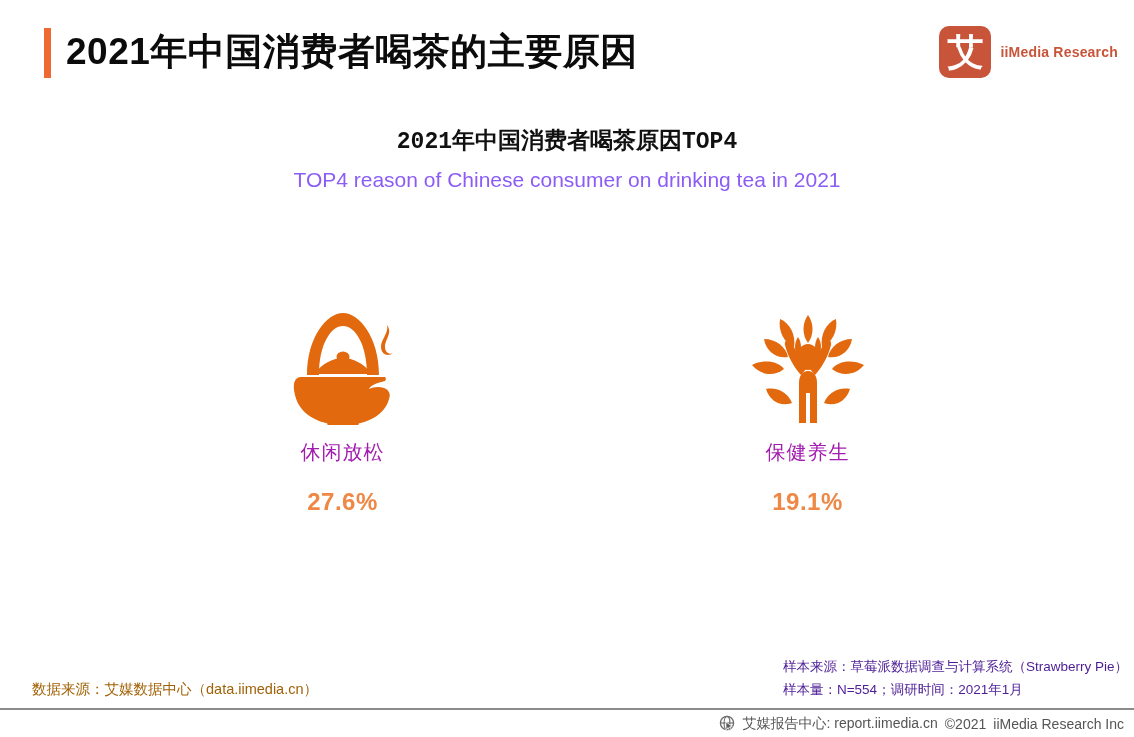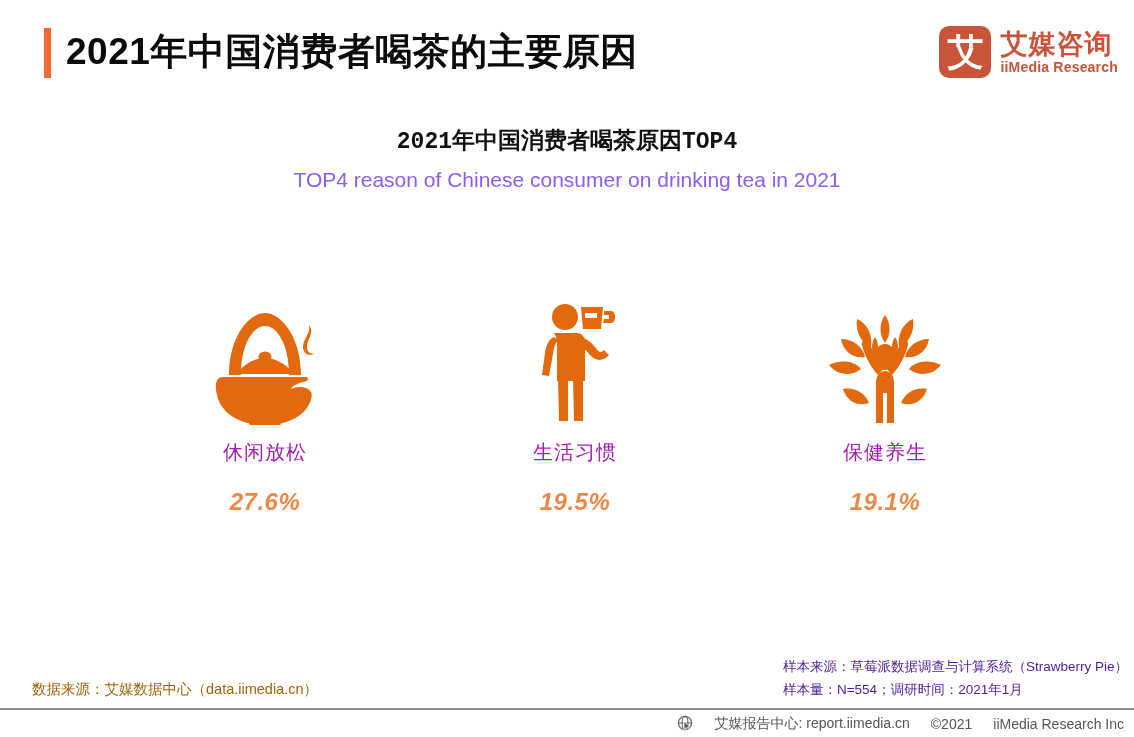--- a/index.html
+++ b/index.html
@@ -45,58 +45,57 @@
   }
 
   
   .items { position:absolute; left:110px; top:285px; width:930px; height:240px; display:flex; }
   .item { flex:1; display:flex; flex-direction:column; align-items:center; }
   .icon-box { height:140px; display:flex; align-items:flex-end; justify-content:center; }
   .item-label {
     margin-top:14px; font-size:20px; color:#a21caf; font-weight:normal; letter-spacing:1px;
   }
   .item-value {
-    margin-top:22px; font-size:24px; font-weight:bold; color:#EE8844; letter-spacing:0.5px;font-style:italic;
+    margin-top:22px; font-size:24px; font-weight:bold; color:#EE8844; letter-spacing:0.5px;
   }
 
   
   .source-left {
     position:absolute; left:32px; top:680px;
     font-size:14.5px; color:#a16207;
   }
   .sample-block {
     position:absolute; right:6px; top:655px; text-align:left;
     font-size:13.5px; color:#4c1d95; line-height:23px;
   }
   .divider {
     position:absolute; left:0; top:708px; width:1134px; height:2px; background:#8b8b8b;
   }
   .bottom-bar {
     position:absolute; left:0; top:710px; width:1134px; height:27px;
     display:flex; align-items:center; justify-content:flex-end;
-    padding-right:10px; gap:21px;
+    padding-right:10px; gap:7px;
     font-size:14px; color:#555;
   }
   .bottom-bar .seg { white-space:nowrap; }
   .globe-icon { display:flex; align-items:center; }
   svg { display:block; }
 </style>
 </head>
 <body>
 
 <div class="page">
 
   <div class="header">
     <div class="title-accent"></div>
     <div class="page-title">2021年中国消费者喝茶的主要原因</div>
 
     <div class="logo">
       <div class="logo-mark">艾</div>
       <div class="logo-text">
-        <div class="logo-cn">艾媒咨询</div>
         <div class="logo-en">iiMedia Research</div>
       </div>
     </div>
   </div>
 
   <div class="subtitle-cn">2021年中国消费者喝茶原因TOP4</div>
   <div class="subtitle-en">TOP4 reason of Chinese consumer on drinking tea in 2021</div>
 
   <div class="items">
 
@@ -119,45 +118,20 @@
 
             <path d="M106 28 C112 36 104 42 104 50 C104 56 109 58 112 56
                      C108 60 100 58 100 50 C100 42 108 36 106 28 Z"></path>
           </g>
         </svg>
       </div>
       <div class="item-label">休闲放松</div>
       <div class="item-value">27.6%</div>
     </div>
 
-    <div class="item">
-      <div class="icon-box">
-        <svg width="100" height="128" viewBox="0 0 100 128" aria-hidden="true">
-          <g fill="#E2690D">
-
-            <circle cx="40" cy="20" r="13"></circle>
-
-            <path d="M28 36 L52 36 C57 36 60 40 60 46 L60 84 L32 84 L32 46 C32 41 30 36 28 36 Z"></path>
-
-            <path d="M29 40 C24 42 21 48 20 56 L17 78 L24 79 L28 57 C29 50 31 45 33 43 Z"></path>
-
-            <path d="M53 40 C60 40 66 45 70 50 C74 56 76 56 79 53 L84 58
-                     C78 65 70 64 65 58 C61 53 57 49 53 48 Z"></path>
-
-            <path d="M56 10 L78 10 L76 32 L58 32 Z M79 14 L86 14 C89 14 90 17 90 20 C90 23 89 26 86 26 L78 26 L79 22 L84 22 L84 18 L79 18 Z"></path>
-            <rect x="60" y="16" width="12" height="5" fill="#ffffff"></rect>
-
-            <path d="M33 82 L43 82 L43 124 L34 124 Z"></path>
-            <path d="M48 82 L58 82 L58 124 L49 124 Z"></path>
-          </g>
-        </svg>
-      </div>
-      <div class="item-label">生活习惯</div>
-      <div class="item-value">19.5%</div>
-    </div>
 
     <div class="item">
       <div class="icon-box">
         <svg width="128" height="128" viewBox="0 0 128 128" aria-hidden="true">
           <g fill="#E2690D">
 
             <ellipse cx="64" cy="60" rx="11" ry="13"></ellipse>
 
             <path d="M64 74 C58 74 55 79 55 86 L55 126 L62 126 L62 96 L66 96 L66 126 L73 126 L73 86 C73 79 70 74 64 74 Z"></path>
             <path d="M57 78 C50 70 44 60 41 48 C40 44 44 41 47 44 C52 54 57 64 62 72 Z"></path>

